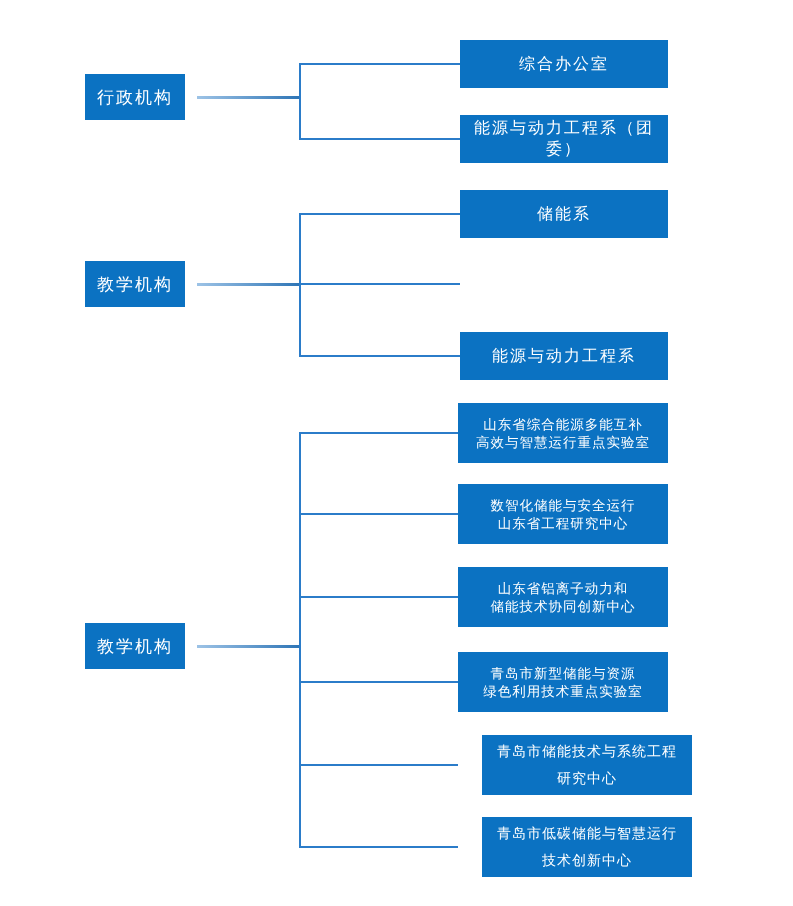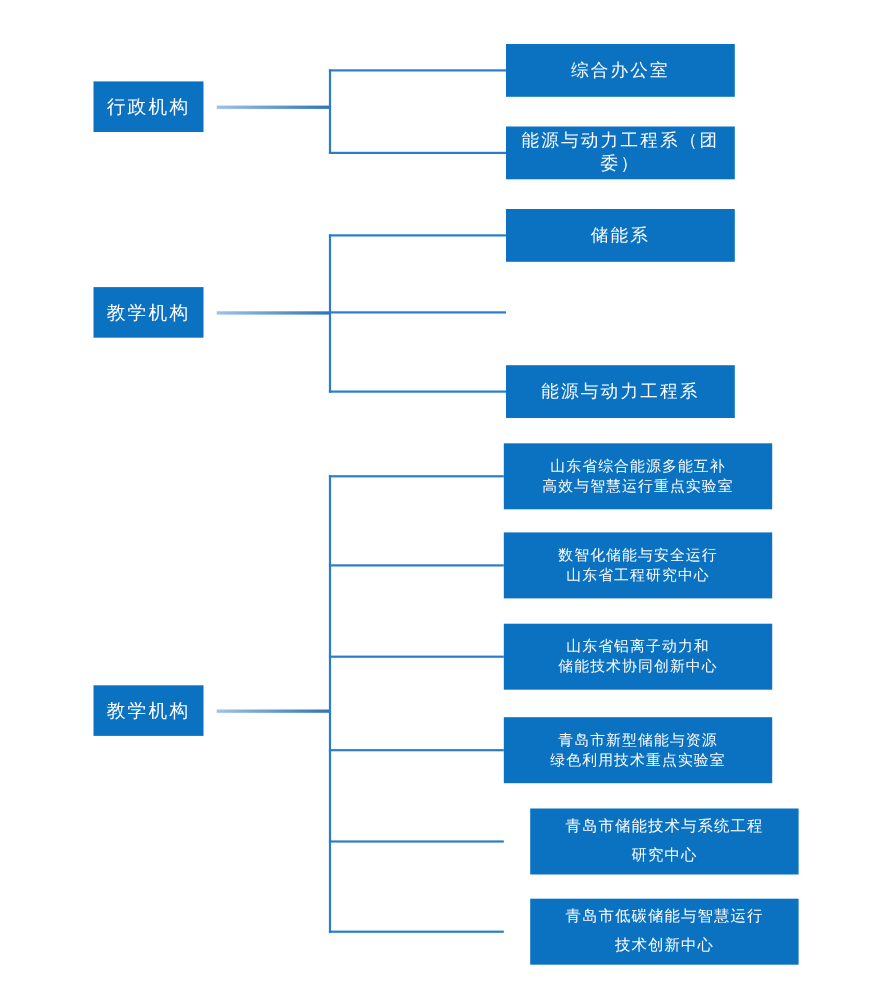--- a/index.html
+++ b/index.html
@@ -13,21 +13,21 @@
   .node{
     position:absolute;
     background:#0b72c2;
     color:#ffffff;
     display:flex;align-items:center;justify-content:center;
     text-align:center;
     box-sizing:border-box;
   }
   .pbox{left:85px;width:100px;height:46px;font-size:17px;letter-spacing:2px;}
   .cbox{left:460px;width:208px;height:48px;font-size:16px;letter-spacing:2px;}
-  .dbox{left:458px;width:244px;height:60px;font-size:13.5px;letter-spacing:1px;
+  .dbox{left:458px;width:210px;height:60px;font-size:13.5px;letter-spacing:1px;
         white-space:pre-line;line-height:1.35;}
   .dbox.loose{line-height:1.9;font-size:14px;margin-left:24px;}
   .hline{position:absolute;height:2px;background:#2b7cc9;}
   .vline{position:absolute;width:2px;background:#2b7cc9;}
   .pline{background:linear-gradient(to right,#9dc3e6,#2e75b6);height:3px;}
 </style>
 </head>
 <body>
 
 <div class="stage">

